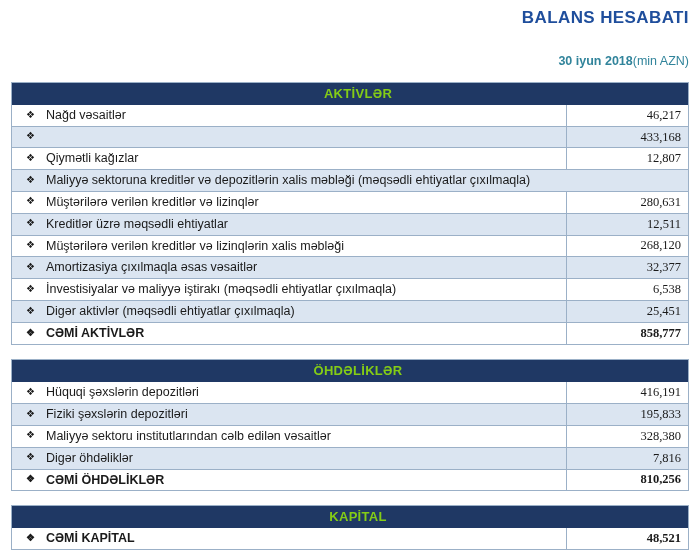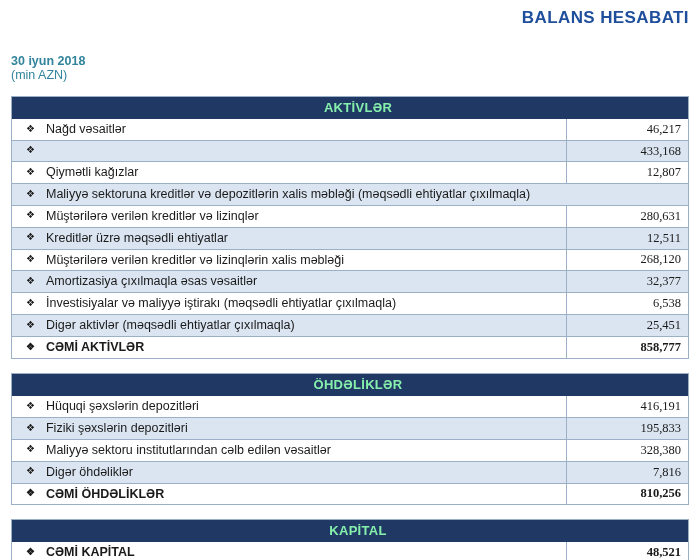--- a/index.html
+++ b/index.html
@@ -30,32 +30,31 @@
     margin-top: 2px;
   }
 
   .meta-row {
     display: flex;
     justify-content: flex-end;
     align-items: baseline;
     margin-top: 26px;
     font-size: 12.5px;
     color: var(--accent);
-    flex-direction: column;
   }
   .meta-date { font-weight: bold; }
   .meta-unit { font-weight: normal; }
 
   .section {
     border: 1px solid var(--border);
     margin-top: 14px;
   }
   .section-header {
     background: var(--header_bg);
-    color: #86efac;
+    color: #84cc16;
     text-align: center;
     font-weight: bold;
     font-size: 13px;
     padding: 3px 0 4px 16px;
     letter-spacing: 0.3px;
   }
   .row {
     display: flex;
     align-items: stretch;
     border-top: 1px solid var(--border);

